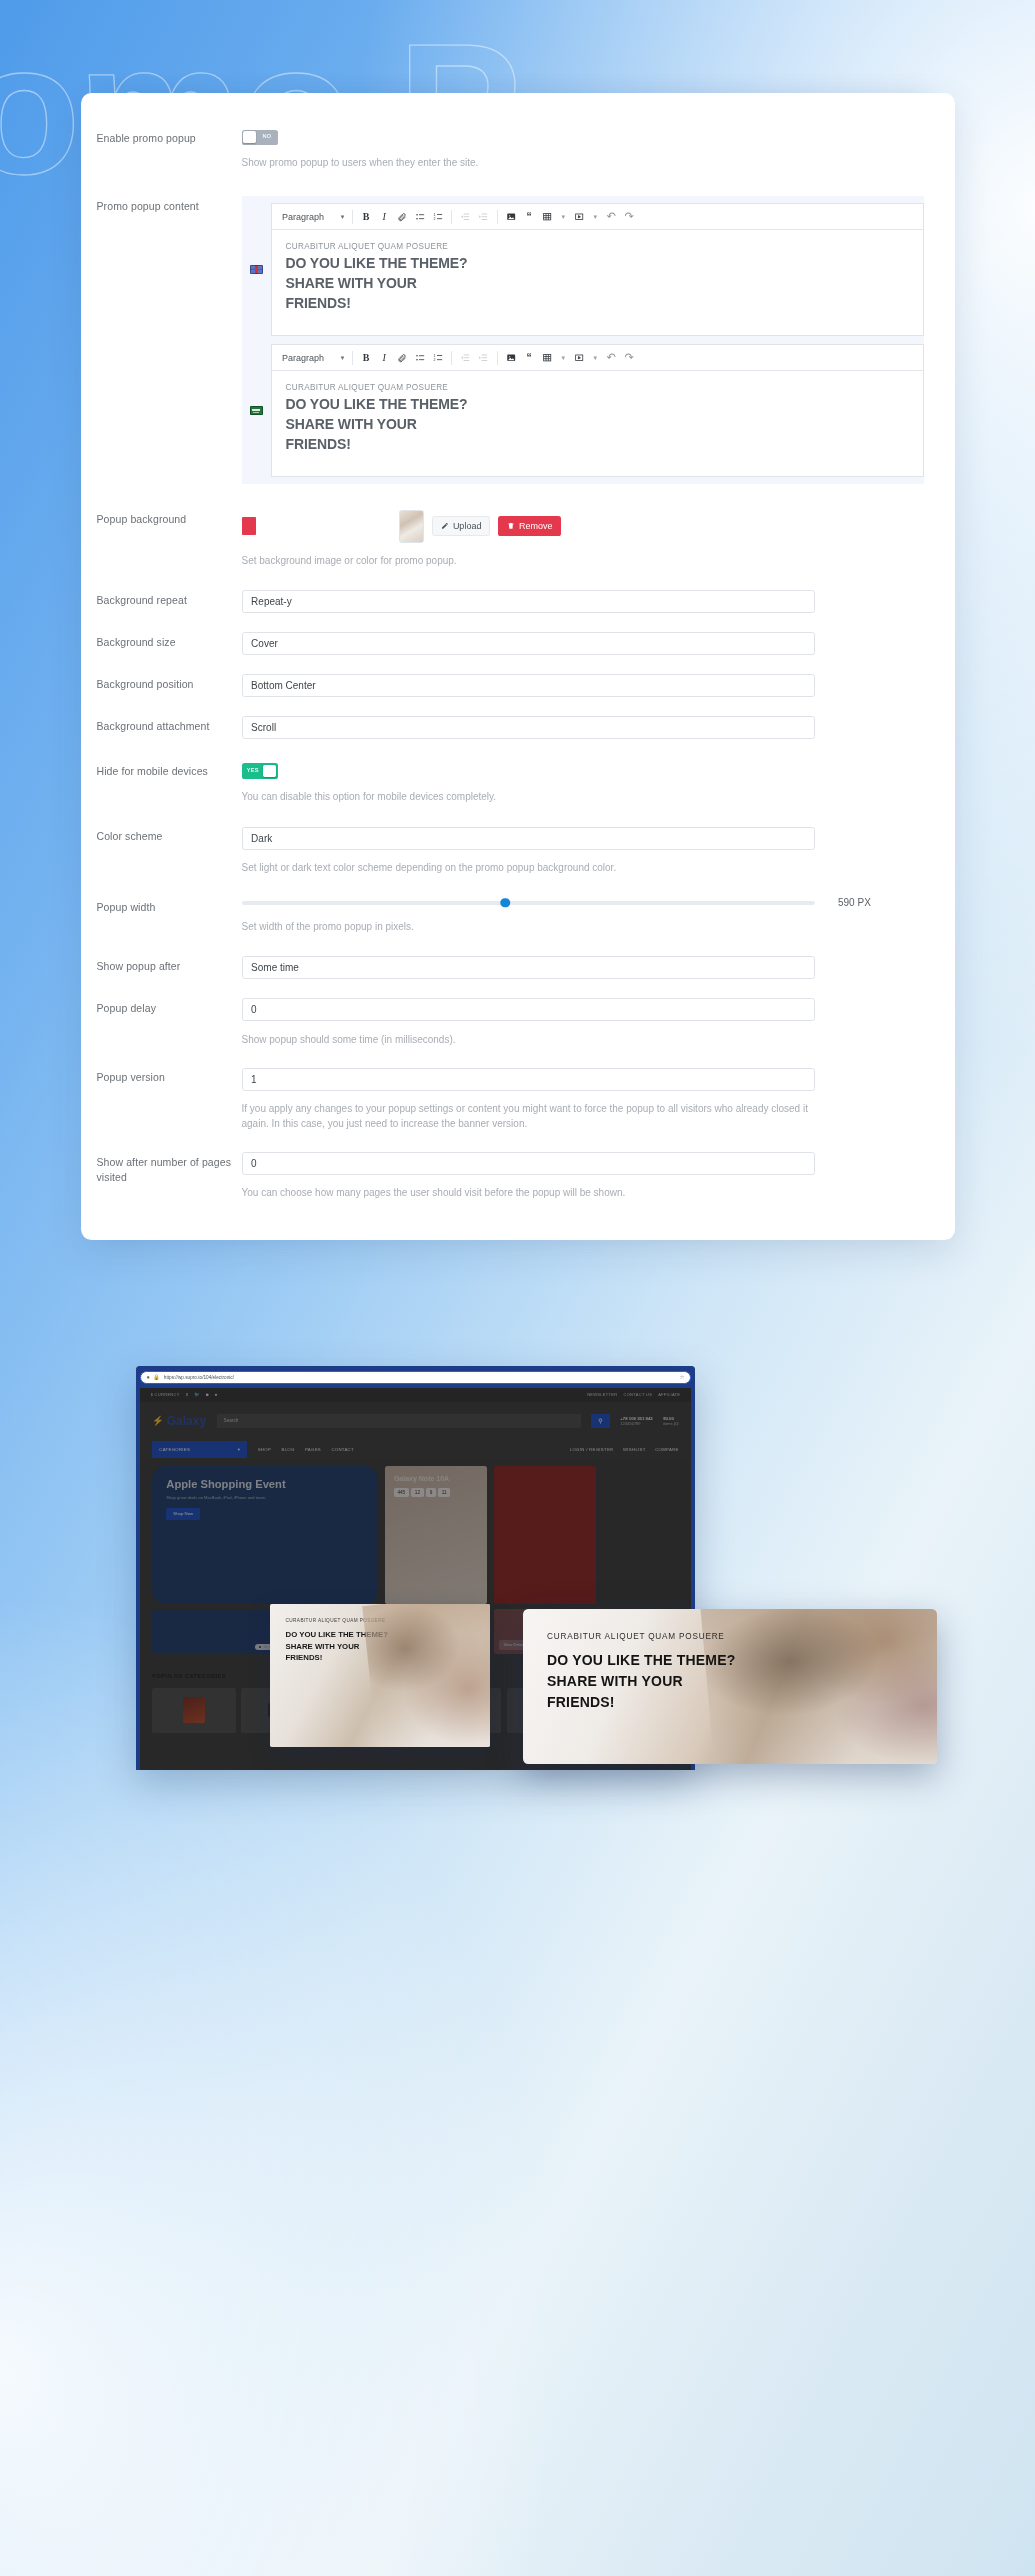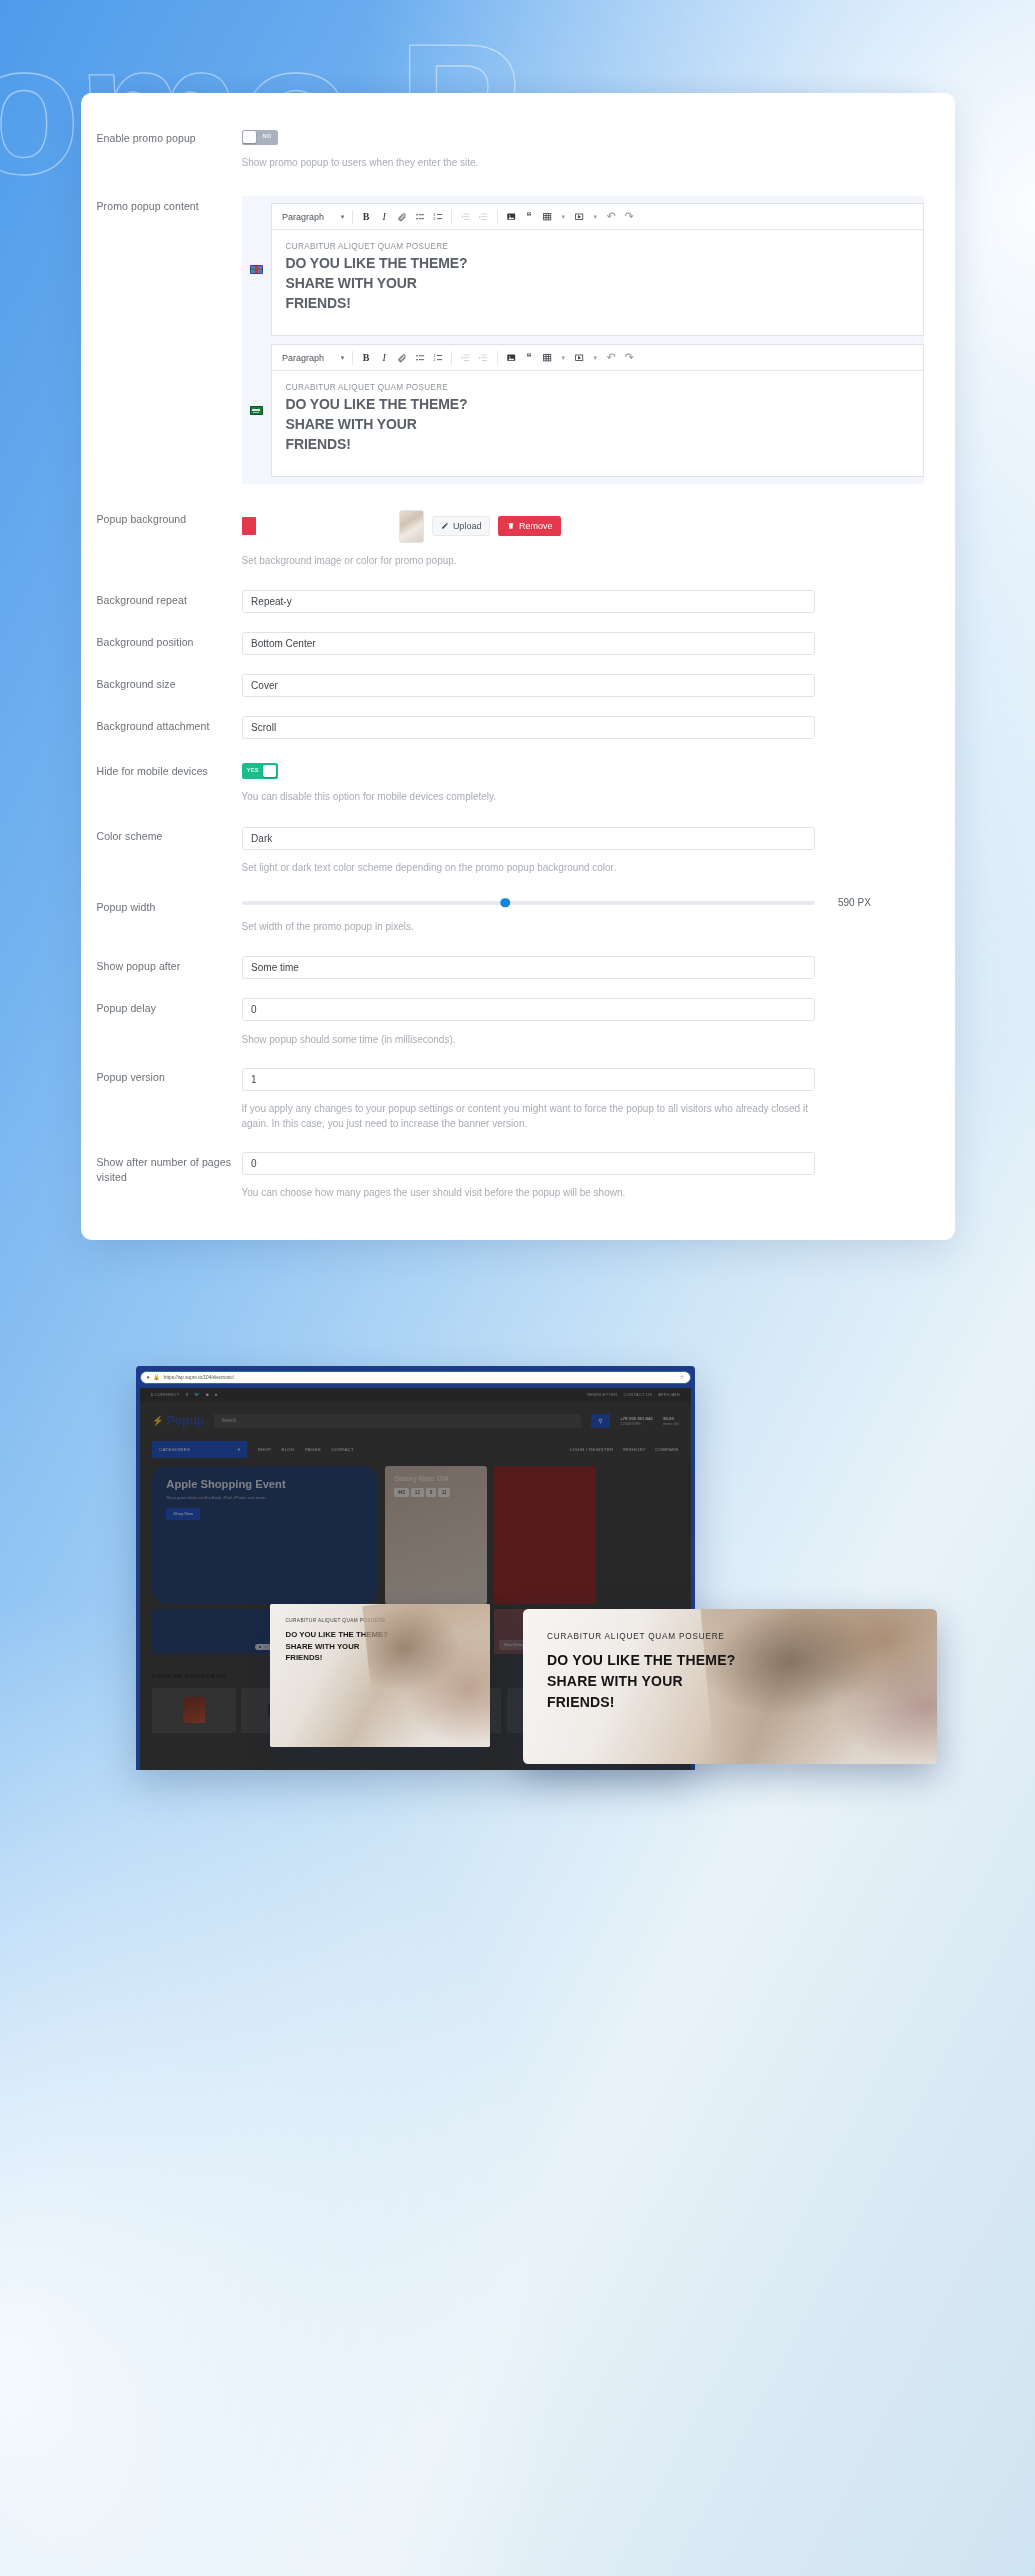--- a/index.html
+++ b/index.html
@@ -601,33 +601,33 @@
       <div class="row" style="">
         <div class="row-label">Background repeat</div>
         <div class="row-field">
           <div class="input">
             <span>Repeat-y</span>
           </div>
         </div>
       </div>
 
       <div class="row" style="margin-top:19px">
+        <div class="row-label">Background size</div>
+        <div class="row-field">
+          <div class="input">
+            <span>Cover</span>
+          </div>
+        </div>
+      </div>
+
+      <div class="row" style="margin-top:19px">
         <div class="row-label">Background position</div>
         <div class="row-field">
           <div class="input">
             <span>Bottom Center</span>
-          </div>
-        </div>
-      </div>
-
-      <div class="row" style="margin-top:19px">
-        <div class="row-label">Background size</div>
-        <div class="row-field">
-          <div class="input">
-            <span>Cover</span>
           </div>
         </div>
       </div>
 
       <div class="row" style="margin-top:19px">
         <div class="row-label">Background attachment</div>
         <div class="row-field">
           <div class="input">
             <span>Scroll</span>
           </div>
@@ -734,21 +734,21 @@
           <div class="topbar-r">
             <span class="tiny">NEWSLETTER</span>
             <span class="tiny">CONTACT US</span>
             <span class="tiny">AFFILIATE</span>
           </div>
         </div>
 
         <div class="header-main">
           <div class="logo">
             <span class="bolt">⚡</span>
-            <span>Popup</span>
+            <span>Galaxy</span>
           </div>
           <div class="searchbox">
             <span>Search</span>
           </div>
           <div class="search-btn">⚲</div>
           <div class="hdr-item">
             <span class="l1">+78 109 351 842</span>
             <span class="l2">123456789</span>
           </div>
           <div class="hdr-item">

